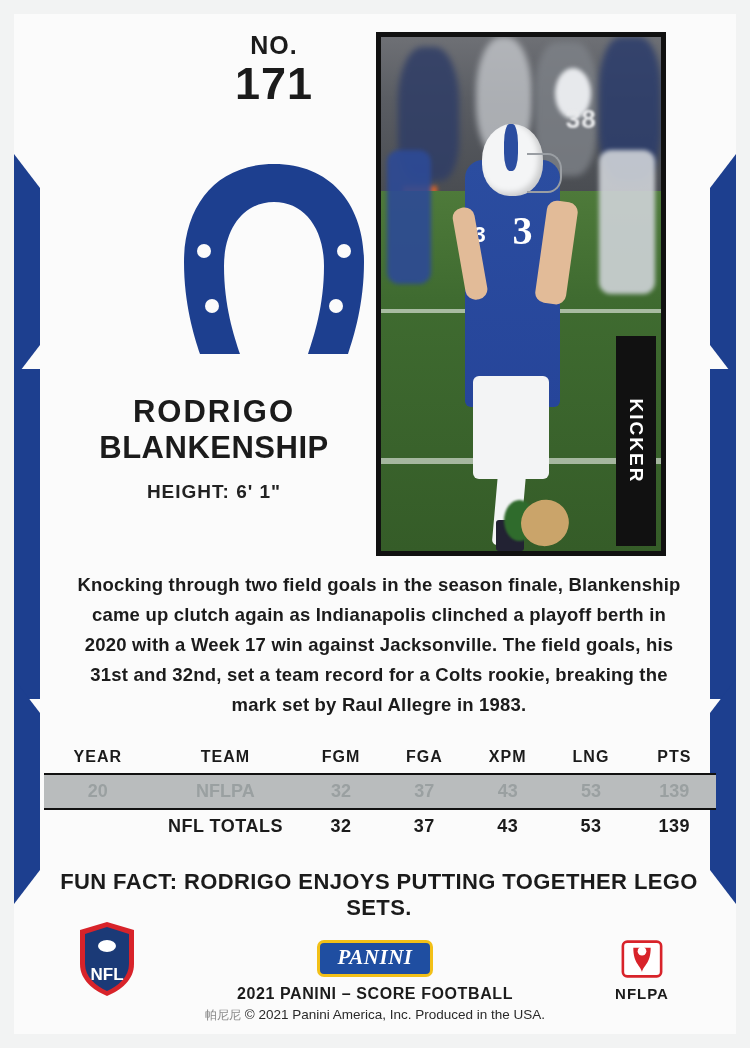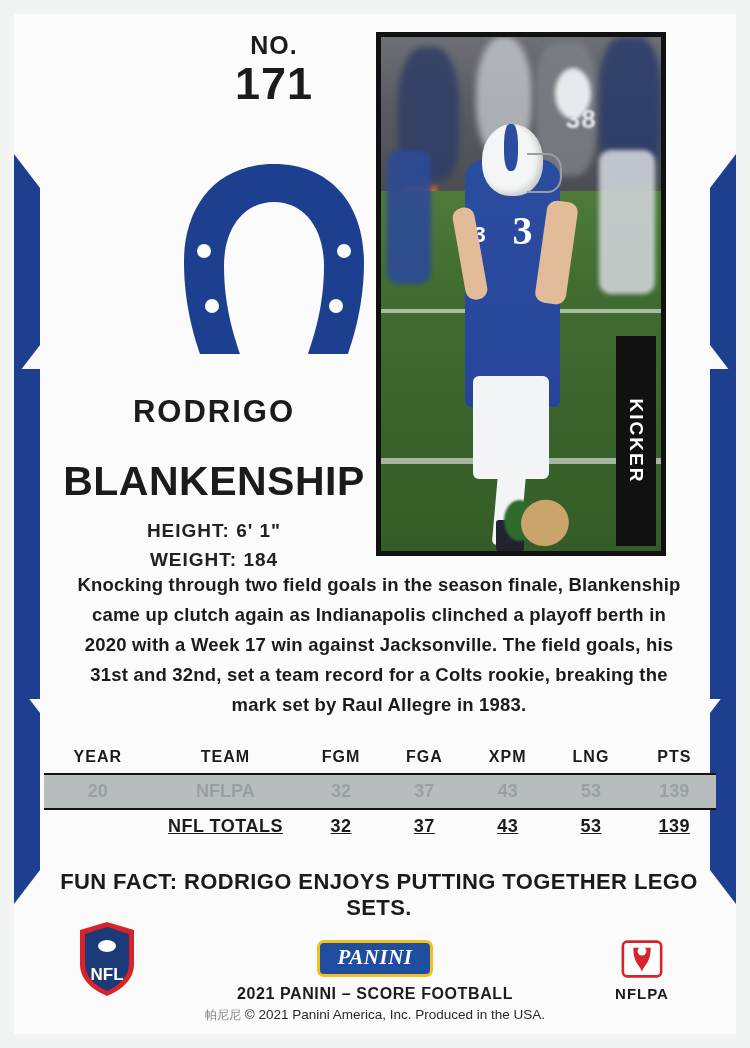--- a/index.html
+++ b/index.html
@@ -104,25 +104,24 @@
     width: 330px;
     text-align: center;
     color: #1b1b1b;
   }
   .first-name {
     font-size: 31px;
     font-weight: bold;
     letter-spacing: 2px;
   }
   .last-name {
-    font-size: 41px;
+    font-size: 31px;
     font-weight: bold;
     letter-spacing: 0.5px;
     line-height: 1.15;
-    margin-top: 28px;
   }
   .vitals {
     margin-top: 12px;
     font-size: 19px;
     font-weight: bold;
     letter-spacing: 1px;
     line-height: 1.5;
     color: #222;
   }
 
@@ -314,21 +313,20 @@
     font-size: 18px;
   }
   .stats tr.season-row td {
     background: #b9bcbd;
     color: #9aa0a1;
     border-bottom: 2px solid #111;
     text-align: center;
   }
   .stats tr.total-row td {
     letter-spacing: 0.5px;
-    text-decoration: underline;
   }
   .col-year { width: 16%; }
   .col-team { width: 22%; }
   .col-n { width: 12.4%; }
 
   
   .fun-fact {
     position: absolute;
     left: 40px;
     top: 855px;
@@ -426,21 +424,20 @@
         <circle cx="58" cy="152" r="7" fill="#fbfbfb"></circle>
         <circle cx="182" cy="152" r="7" fill="#fbfbfb"></circle>
       </svg>
     </div>
 
     <div class="name-block">
       <div class="first-name">RODRIGO</div>
       <div class="last-name">BLANKENSHIP</div>
       <div class="vitals">
         <div>HEIGHT: 6' 1"</div>
-        <div>WEIGHT: 184</div>
       </div>
     </div>
 
     <div class="photo-frame">
       <div class="photo">
         <div class="ph-crowd"></div>
         <div class="ph-blur1"></div>
         <div class="ph-blur2"></div>
         <div class="ph-blur3"></div>
         <div class="ph-blur4"></div>

